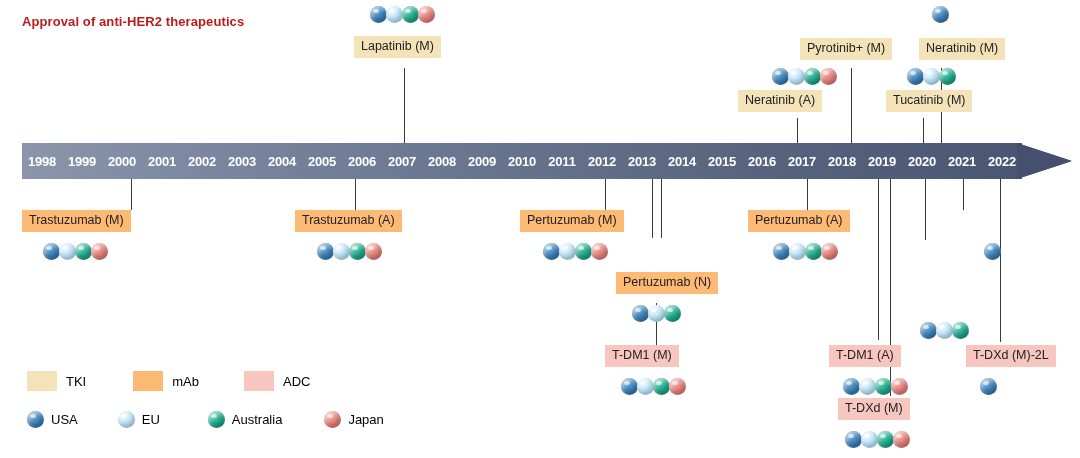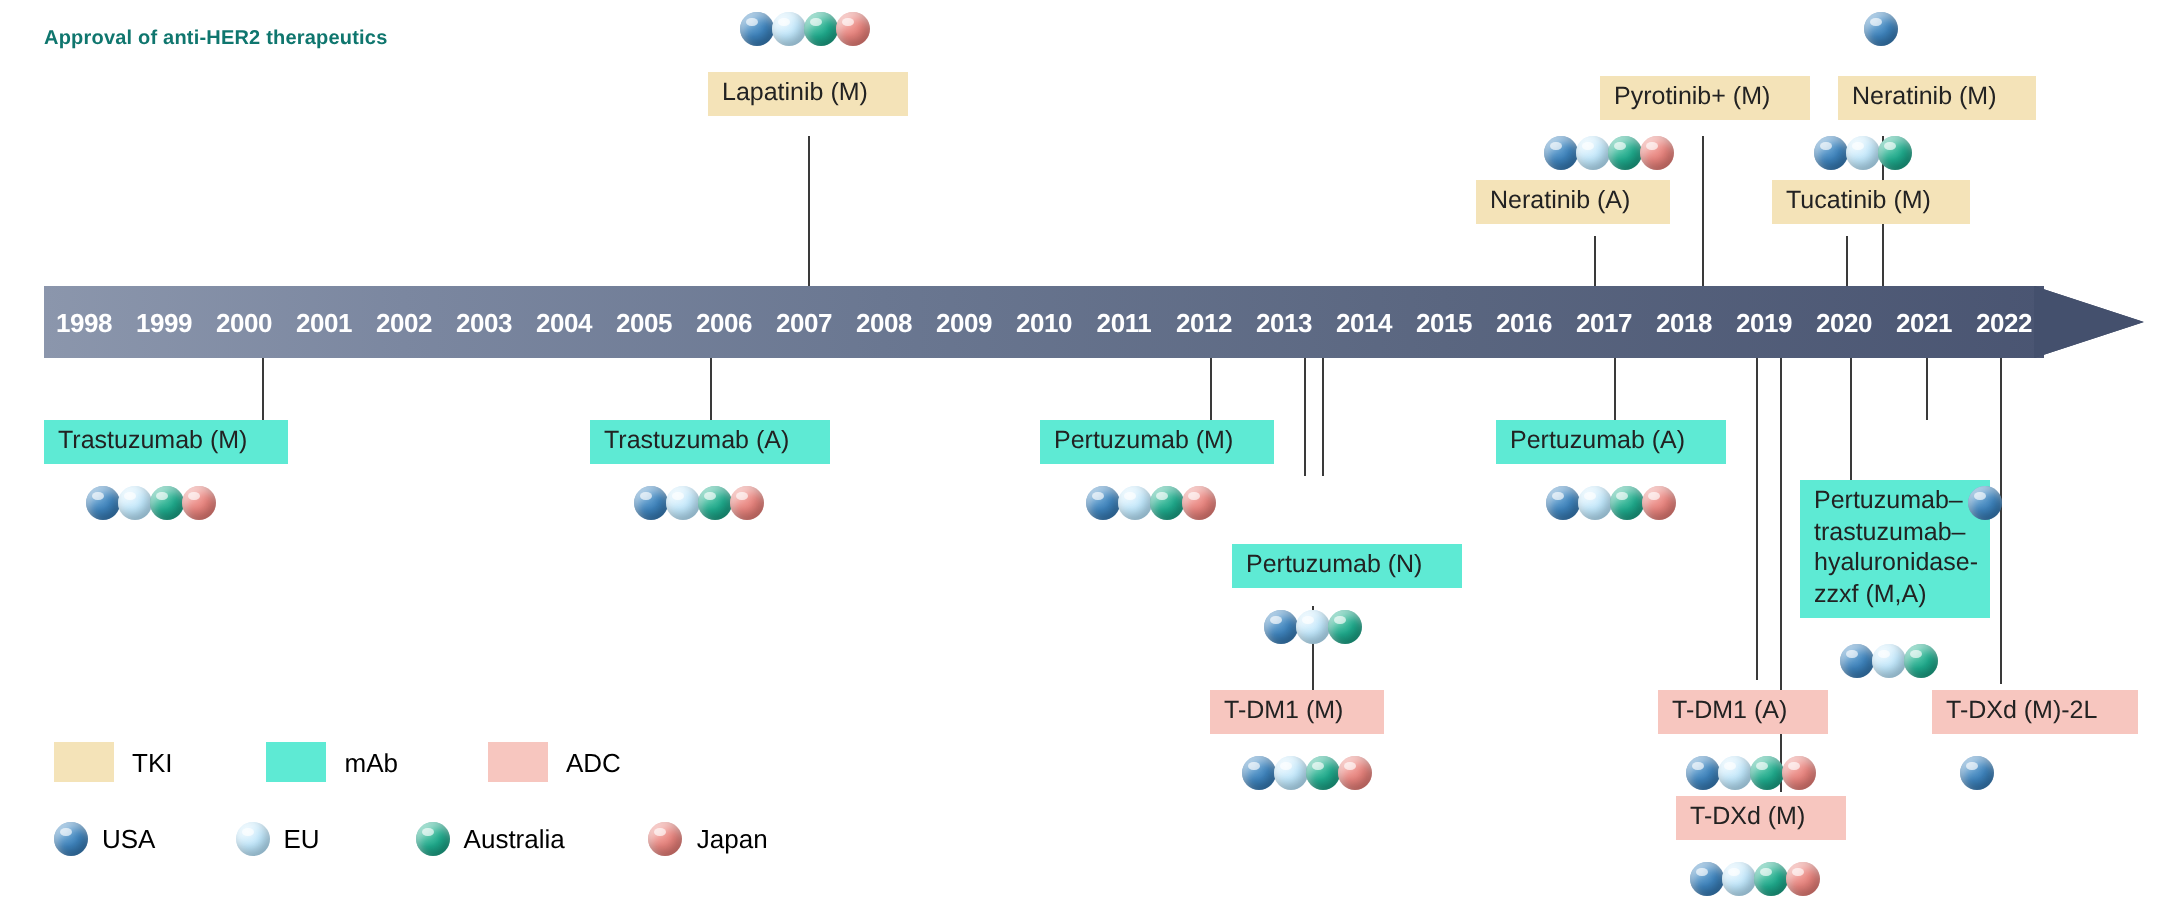--- a/index.html
+++ b/index.html
@@ -7,21 +7,21 @@
     width:1080px;height:458px;
     background:#ffffff;
     font-family:"Liberation Sans", sans-serif;
     overflow:hidden;
     position:relative;
   }
   #stage{position:absolute;left:0;top:0;width:1080px;height:458px;}
 
   .title{
     position:absolute;left:22px;top:14px;
-    font-size:10px;font-weight:bold;color:#0f766e;
+    font-size:13px;font-weight:bold;color:#b91c1c;
     letter-spacing:.1px;white-space:nowrap;
   }
 
   
   .tl-wrap{position:absolute;left:22px;top:143px;width:1050px;height:36px;}
   .tl-body{
     position:absolute;left:0;top:0;width:1000px;height:36px;
     background:linear-gradient(90deg,#8b96ac 0%,#7b87a0 18%,#6a7791 42%,#5a6680 70%,#4a5572 100%);
   }
   .tl-head{
@@ -45,28 +45,28 @@
     letter-spacing:-.2px;
   }
 
   
   .conn{position:absolute;width:1px;background:#3a3a3a;}
 
   
   .box{
     position:absolute;
     font-size:12.5px;color:#222222;
-    padding:3px 20px 4px 7px;
+    padding:3px 7px 4px 7px;
     line-height:15px;
     white-space:nowrap;
     box-sizing:border-box;
   }
   .box.multi{white-space:normal;line-height:15.5px;}
   .tki{background:#f4e3b8;}
-  .mab{background:#5eead4;}
+  .mab{background:#fdba74;}
   .adc{background:#f7c6bf;}
 
   
   .dots{position:absolute;display:flex;gap:0px;}
   .dot{
     width:17px;height:17px;border-radius:50%;
     margin-right:-1px;
     box-shadow:inset -2px -3px 4px rgba(0,0,0,.22),
                inset 2px 3px 4px rgba(255,255,255,.55);
     position:relative;
@@ -251,21 +251,20 @@
   </div>
 
   <div class="box adc" style="left:838px;top:398px;">T-DXd (M)</div>
   <div class="dots" style="left:845px;top:431px;">
     <div class="dot d-usa"></div>
     <div class="dot d-eu"></div>
     <div class="dot d-aus"></div>
     <div class="dot d-jpn"></div>
   </div>
 
-  <div class="box mab multi" style="left:900px;top:240px;width:95px;">Pertuzumab–trastuzumab–hyaluronidase-zzxf (M,A)</div>
   <div class="dots" style="left:920px;top:322px;">
     <div class="dot d-usa"></div>
     <div class="dot d-eu"></div>
     <div class="dot d-aus"></div>
   </div>
 
   <div class="dots" style="left:984px;top:243px;">
     <div class="dot d-usa"></div>
   </div>
 

